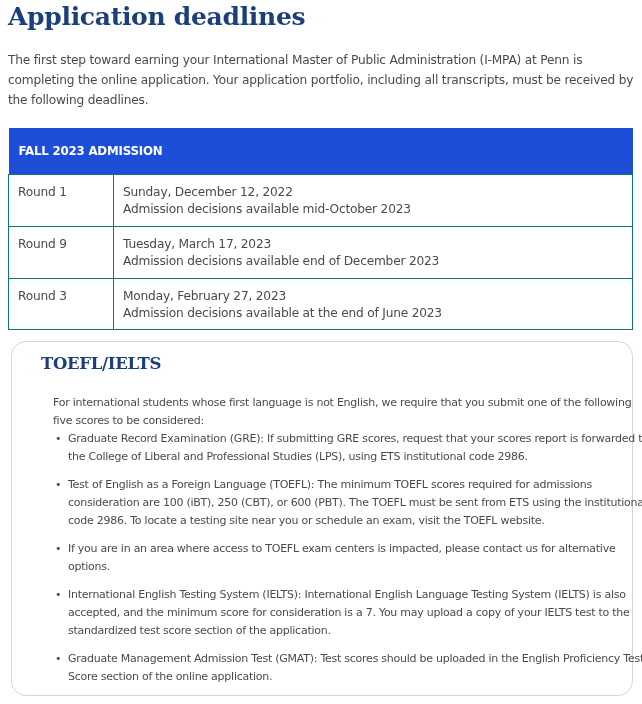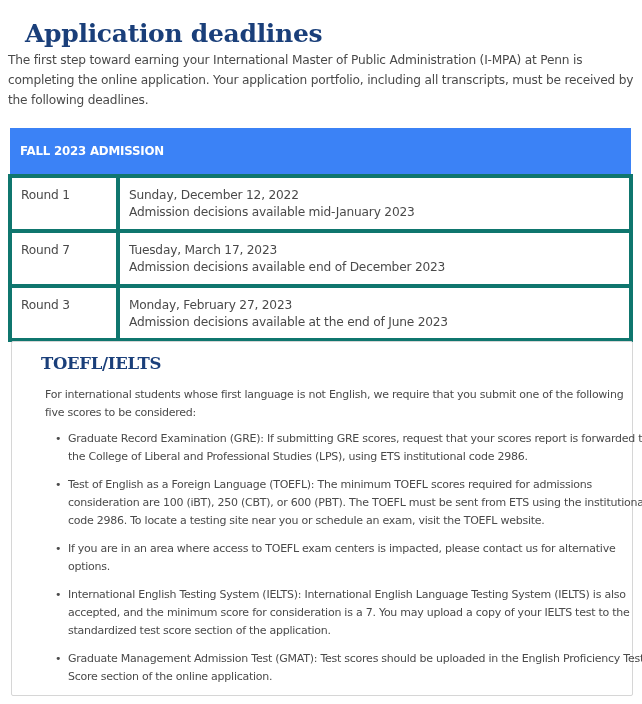--- a/index.html
+++ b/index.html
@@ -1,55 +1,55 @@
 <!DOCTYPE html>
 <html><head>
   <meta charset="utf-8">
   <style>
     html, body { margin: 0; padding: 0; background: #ffffff; }
     body {
       width: 642px; height: 704px; overflow: hidden; position: relative;
       font-family: "DejaVu Sans", sans-serif; color: #4a4a4a;
     }
     .page-title {
-      position: absolute; left: 8px; top: 2px; margin: 17px;
+      position: absolute; left: 8px; top: 2px; margin: 0;
       font-family: "DejaVu Serif", serif; font-weight: bold;
       font-size: 25px; color: #1a3f7a; letter-spacing: -0.3px;
     }
     .intro {
       position: absolute; left: 8px; top: 50px; width: 626px; margin: 0;
       font-size: 12.2px; line-height: 20px; color: #4a4a4a; letter-spacing: -0.2px;
     }
     .deadlines-table {
       position: absolute; left: 8px; top: 128px; width: 625px;
       border-collapse: collapse; font-size: 12.2px; letter-spacing: -0.2px;
     }
     .deadlines-table th {
-      background: #3b82f6; color: #ffffff; text-align: left;
+      background: #1d4ed8; color: #ffffff; text-align: left;
       font-weight: bold; font-size: 11.8px; height: 46px; padding: 0 0 0 10px;
       letter-spacing: -0.2px;
     }
     .deadlines-table td {
-      border: 4px solid #0f766e; vertical-align: top; color: #4a4a4a;
+      border: 1px solid #0f766e; vertical-align: top; color: #4a4a4a;
       padding: 9px 9px 0 9px; height: 42px; line-height: 17px;
     }
     .deadlines-table td.round-cell { width: 86px; }
     .deadlines-table tr:last-child td { height: 41px; margin-left: 47px; }
     .toefl-box {
       position: absolute; left: 11px; top: 341px; width: 622px; height: 355px;
-      border: 1px solid #d6d6d6; border-radius: 2px; box-sizing: border-box;
+      border: 1px solid #d6d6d6; border-radius: 15px; box-sizing: border-box;
       background: #ffffff;
     }
     .toefl-title {
       position: absolute; left: 29px; top: 12px; margin: 0;
       font-family: "DejaVu Serif", serif; font-weight: bold;
       font-size: 16.5px; color: #1a3f7a; letter-spacing: -0.3px;
     }
     .toefl-intro {
-      position: absolute; left: 29px; top: 40px; width: 590px; margin: 4px;
+      position: absolute; left: 29px; top: 40px; width: 590px; margin: 12px;
       font-size: 11px; line-height: 18px; color: #4a4a4a; letter-spacing: -0.25px;
     }
     .toefl-list {
       position: absolute; left: 29px; top: 88px; width: 585px; margin: 0;
       padding: 0 0 0 27px; list-style: none;
       font-size: 11px; line-height: 18px; color: #4a4a4a; letter-spacing: -0.25px;
     }
     .toefl-list li { position: relative; margin-bottom: 10px; }
     .toefl-list li .bullet {
       position: absolute; left: -13px; top: 0; font-size: 11px; color: #4a4a4a;
@@ -65,25 +65,25 @@
   <thead>
     <tr>
       <th colspan="2">FALL 2023 ADMISSION</th>
     </tr>
   </thead>
   <tbody>
     <tr>
       <td class="round-cell">Round 1</td>
       <td>
         <div>Sunday, December 12, 2022</div>
-        <div>Admission decisions available mid-January 2023</div>
+        <div>Admission decisions available mid-October 2023</div>
       </td>
     </tr>
     <tr>
-      <td class="round-cell">Round 7</td>
+      <td class="round-cell">Round 9</td>
       <td>
         <div>Tuesday, March 17, 2023</div>
         <div>Admission decisions available end of December 2023</div>
       </td>
     </tr>
     <tr>
       <td class="round-cell">Round 3</td>
       <td>
         <div>Monday, February 27, 2023</div>
         <div>Admission decisions available at the end of June 2023</div>

